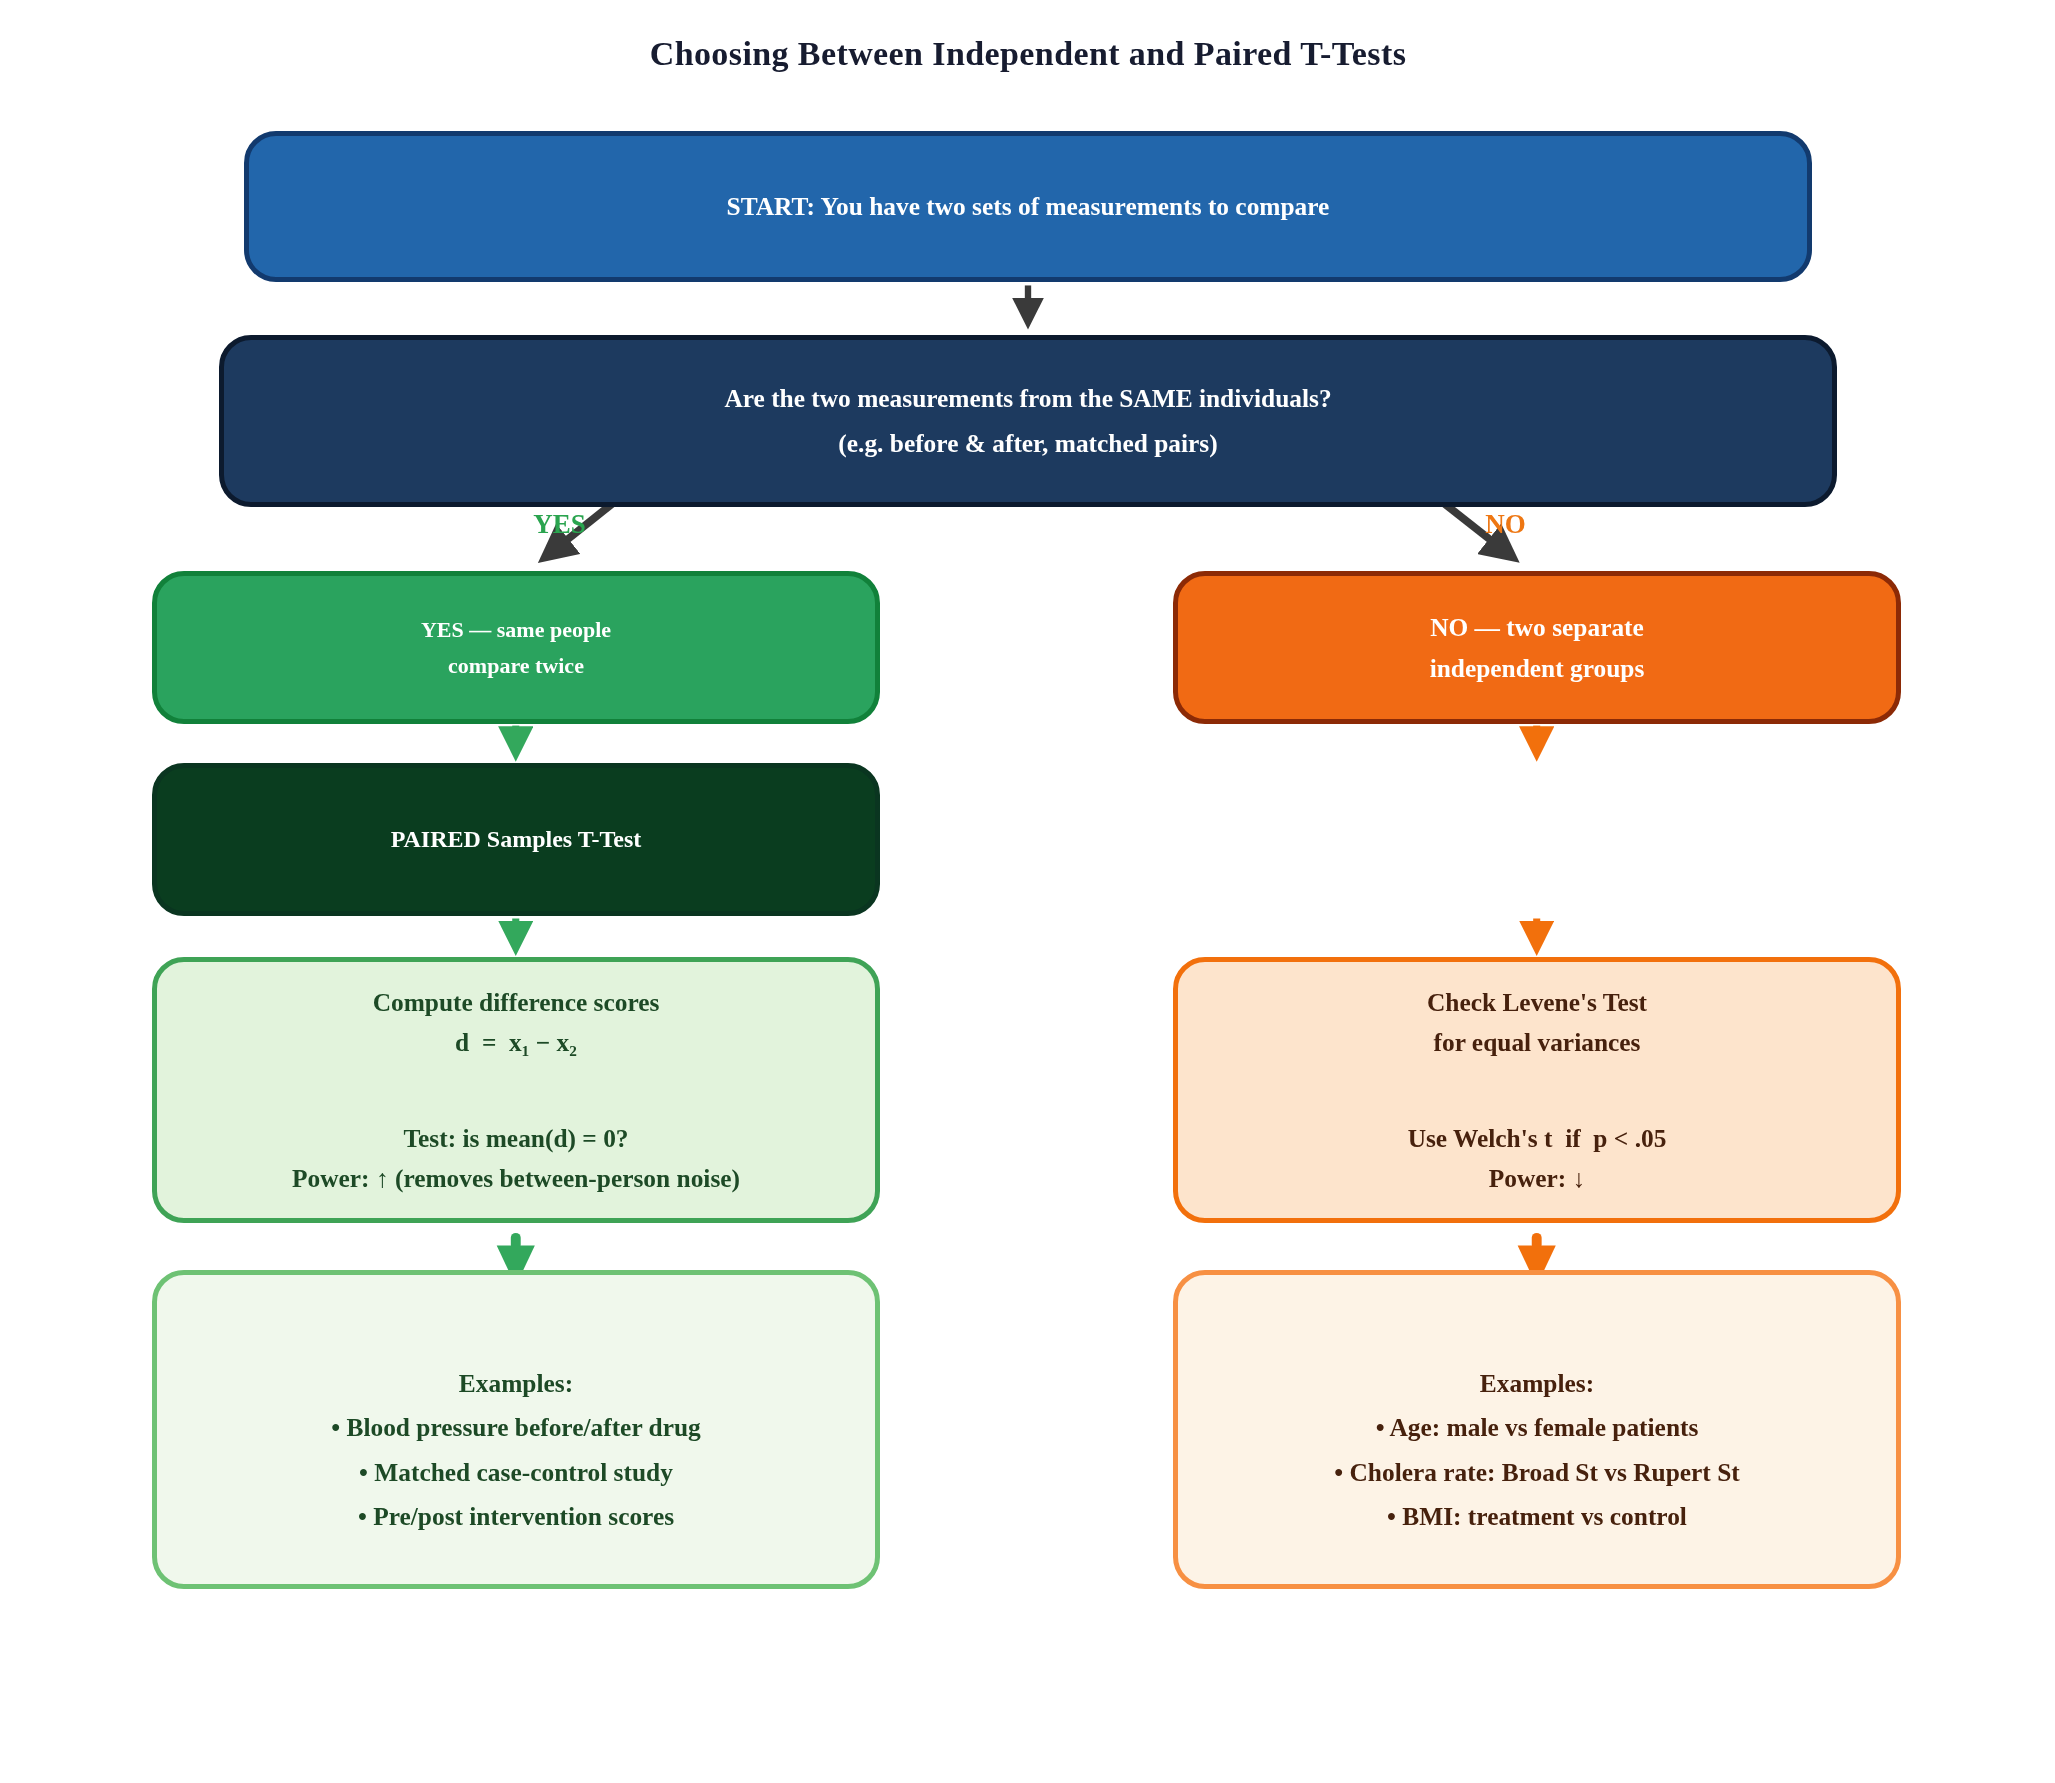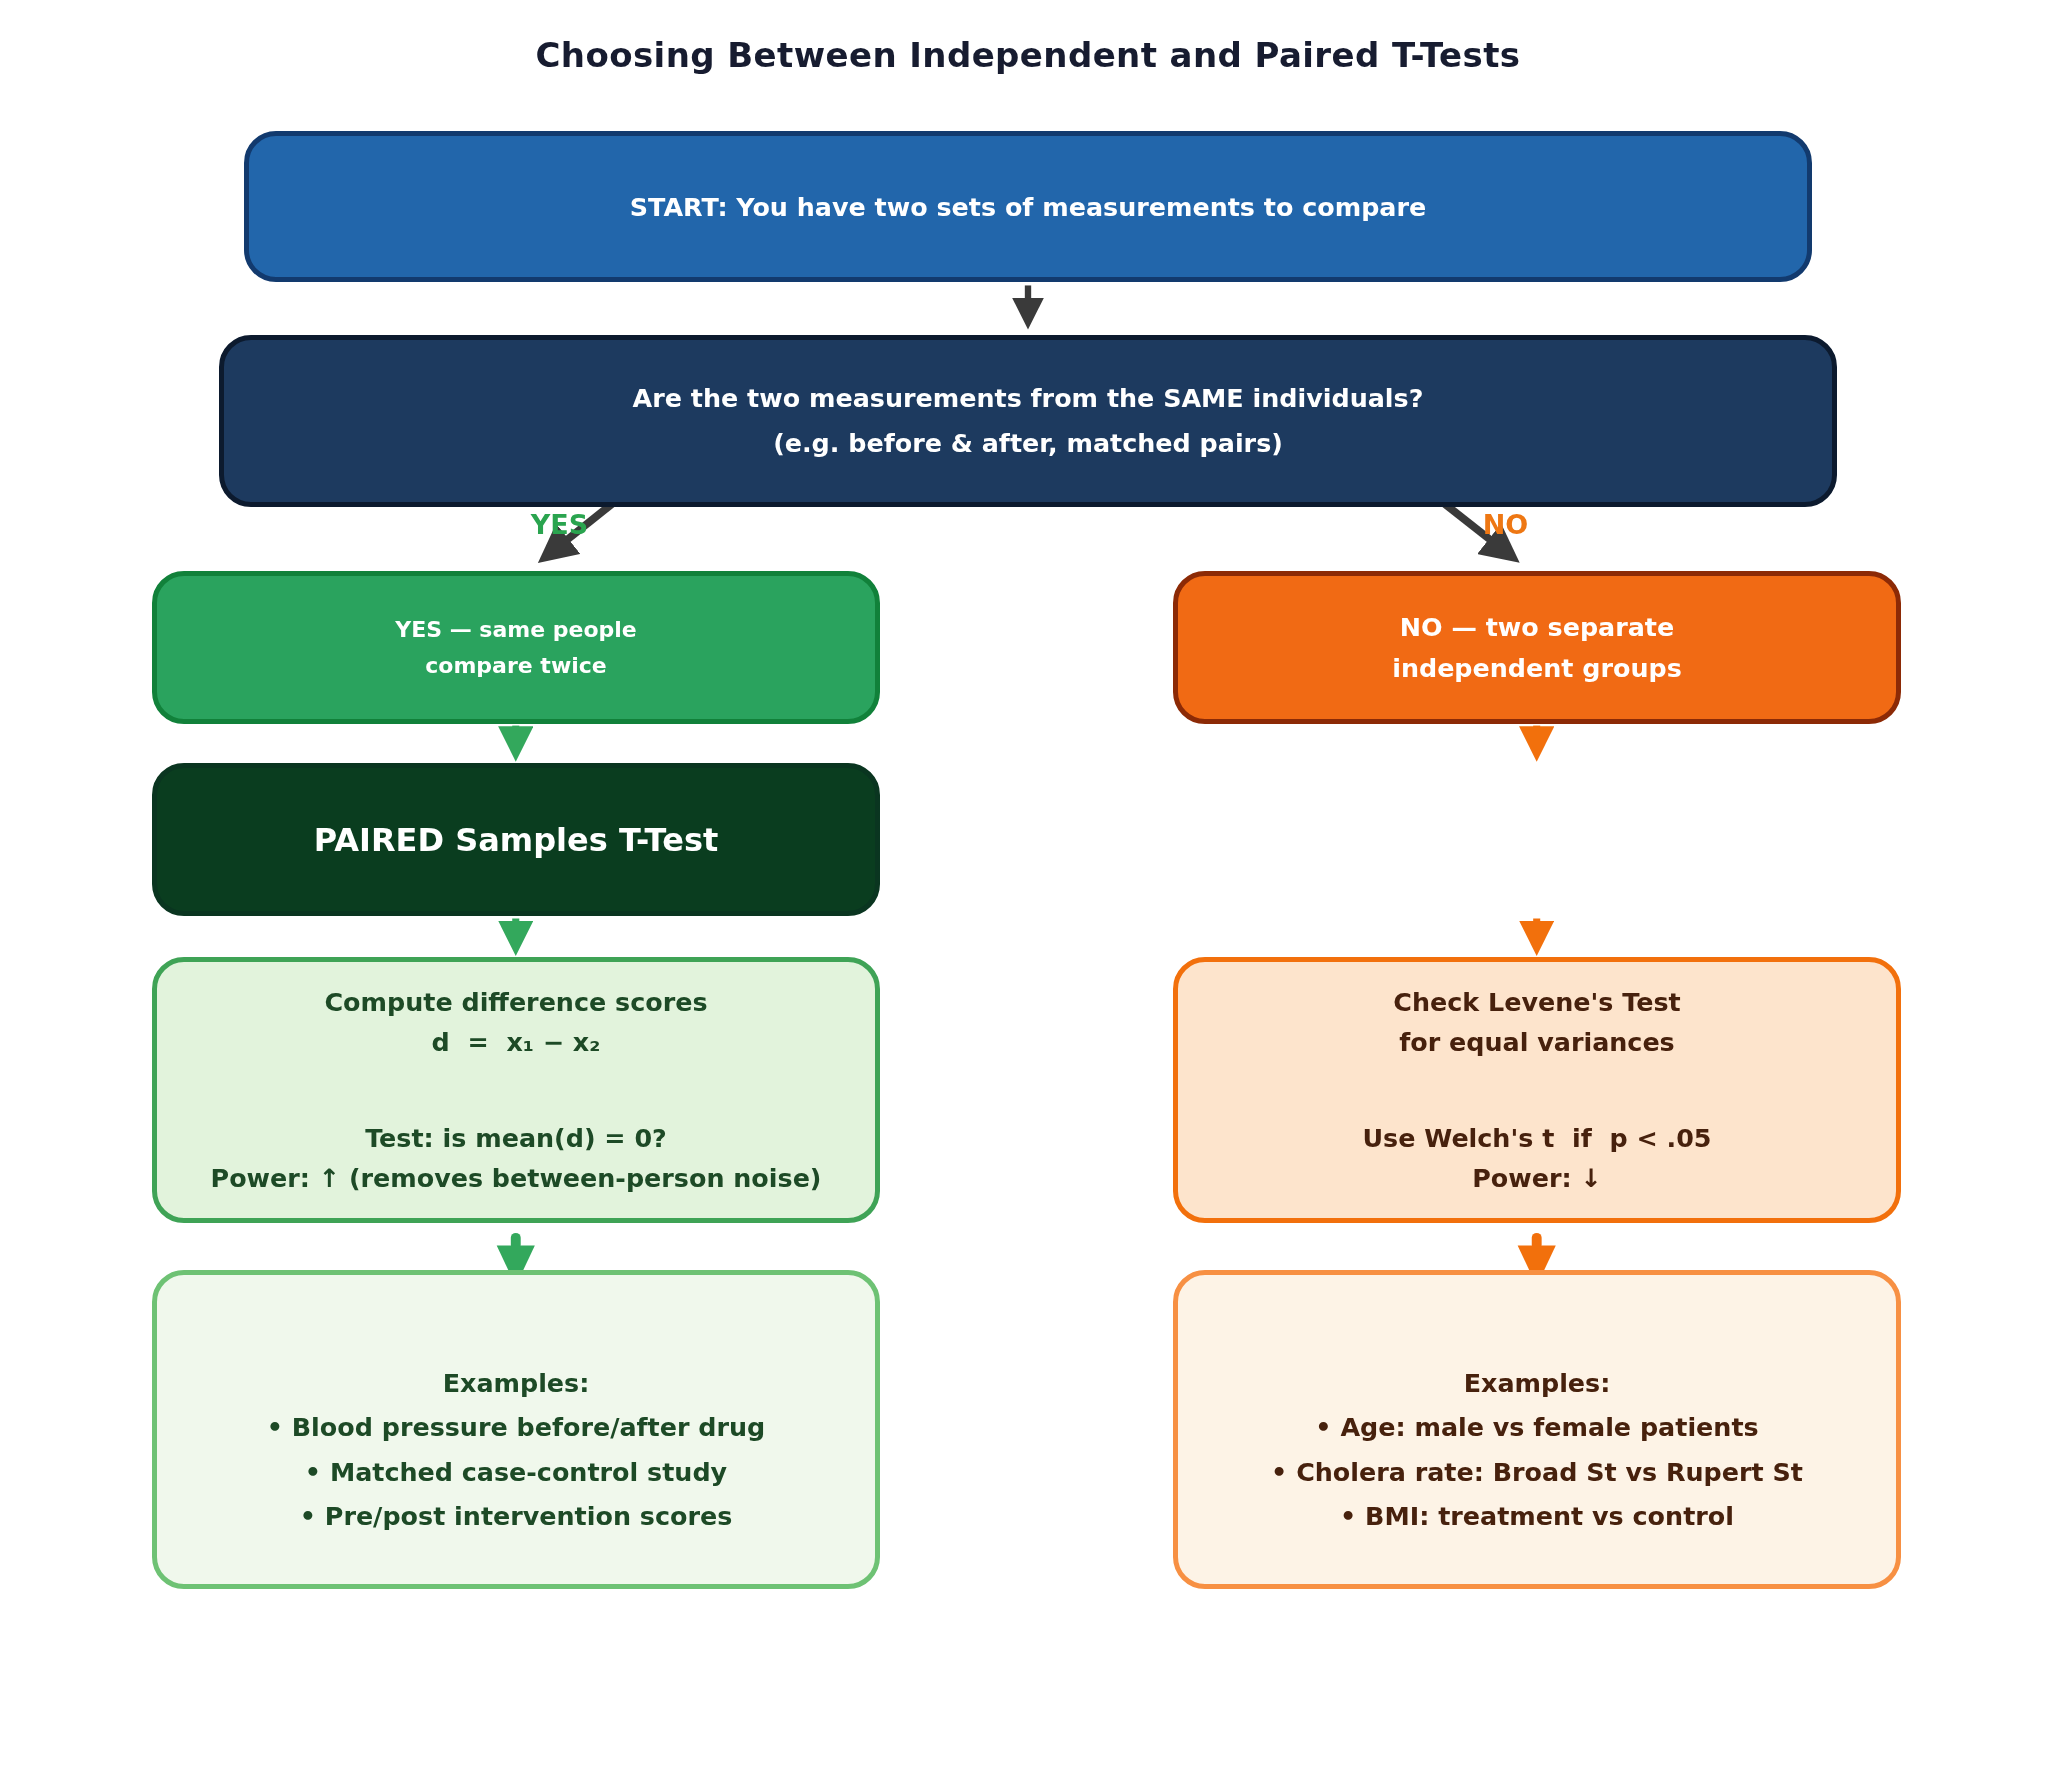--- a/index.html
+++ b/index.html
@@ -1,21 +1,21 @@
 <!DOCTYPE html>
 <html style="font-size:11.3px"><head>
 <meta charset="utf-8">
 <style>
   * { margin:0; padding:0; box-sizing:border-box; }
   html,body { background:#ffffff; }
   body {
     width:2056px; height:1784px; position:relative;
     font-family:"DejaVu Sans", sans-serif; font-weight:bold;
   }
-  .canvas { position:absolute; inset:0; overflow:hidden; }
+  .canvas { position:absolute; inset:0; overflow:hidden;font-family:Liberation Serif, serif; }
   .title {
     position:absolute; top:35px; left:0; width:2056px;
     text-align:center; font-size:34px; color:#171c30; letter-spacing:0.4px;
   }
   .arrows { position:absolute; left:0; top:0; width:2056px; height:1784px; pointer-events:none; }
   .box {
     position:absolute; display:flex; flex-direction:column;
     align-items:center; justify-content:center;
     border-radius:32px; text-align:center;
   }
@@ -37,21 +37,21 @@
     background:#2aa35e; border:5px solid #11813a; color:#fff;
     font-size:22px; line-height:1.6;
   }
   .no-box {
     left:1173px; top:571px; width:728px; height:153px;
     background:#f16a14; border:5px solid #8c2a06; color:#fff;
     font-size:25.4px; line-height:1.6;
   }
   .paired {
     left:152px; top:763px; width:728px; height:153px;
-    background:#0a3d1f; border:5px solid #0a3520; color:#fff; font-size:32px;
+    background:#0a3d1f; border:5px solid #0a3520; color:#fff; font-size:24px;
   }
   .independent {
     left:1173px; top:763px; width:728px; height:153px;
     background:#7c2605; border:5px solid #6e2003; color:#fff; font-size:28px;
   }
   .detail {
     font-size:25.4px; line-height:1.58;
     width:728px; height:266px; top:957px;
   }
   .detail-green  { left:152px;  background:#e2f3dc; border:5.7px solid #3fa356; color:#1d4a26; }

